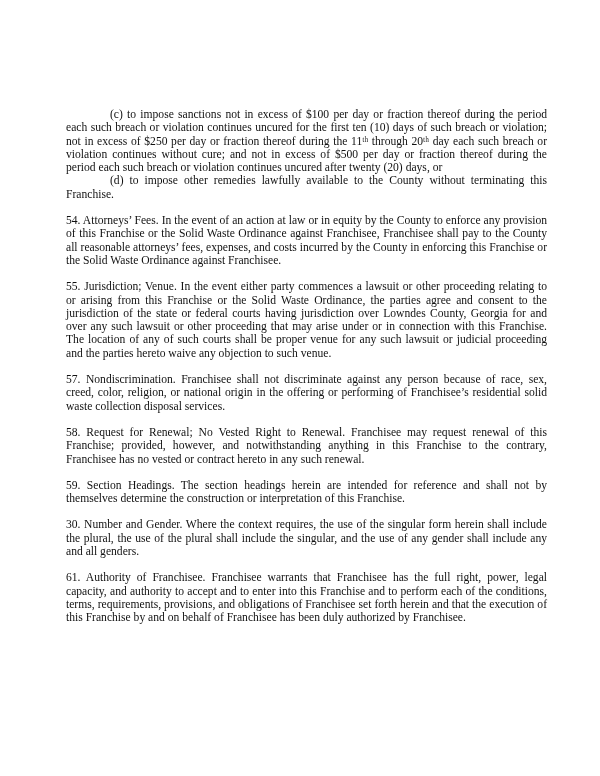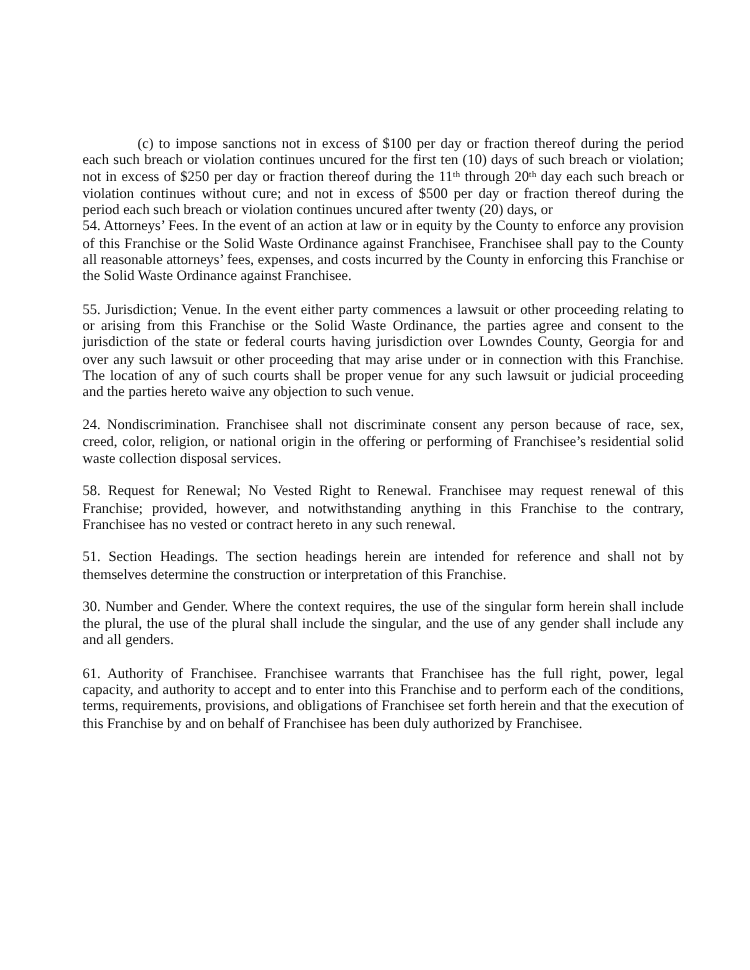--- a/index.html
+++ b/index.html
@@ -32,31 +32,32 @@
     text-align:right;
   }
 </style>
 </head>
 <body>
 
 <div class="page">
 
   <p class="para indent tight"><span>(c) to impose sanctions not in excess of $100 per day or fraction thereof during the period each such breach or violation continues uncured for the first ten (10) days of such breach or violation; not in excess of $250 per day or fraction thereof during the 11ᵗʰ through 20ᵗʰ day each such breach or violation continues without cure; and not in excess of $500 per day or fraction thereof during the period each such breach or violation continues uncured after twenty (20) days, or</span></p>
 
+  <p class="para indent"><span>(d) to impose other remedies lawfully available to the County without terminating this Franchise.</span></p>
 
   <p class="para"><b>54. Attorneys’ Fees. </b><span>In the event of an action at law or in equity by the County to enforce any provision of this Franchise or the Solid Waste Ordinance against Franchisee, Franchisee shall pay to the County all reasonable attorneys’ fees, expenses, and costs incurred by the County in enforcing this Franchise or the Solid Waste Ordinance against Franchisee.</span></p>
 
   <p class="para"><b>55. Jurisdiction; Venue. </b><span>In the event either party commences a lawsuit or other proceeding relating to or arising from this Franchise or the Solid Waste Ordinance, the parties agree and consent to the jurisdiction of the state or federal courts having jurisdiction over Lowndes County, Georgia for and over any such lawsuit or other proceeding that may arise under or in connection with this Franchise. The location of any of such courts shall be proper venue for any such lawsuit or judicial proceeding and the parties hereto waive any objection to such venue.</span></p>
 
 
-  <p class="para"><b>24. Nondiscrimination. </b><span>Franchisee shall not discriminate consent any person because of race, sex, creed, color, religion, or national origin in the offering or performing of Franchisee’s residential solid waste collection disposal services.</span></p>
+  <p class="para"><b>57. Nondiscrimination. </b><span>Franchisee shall not discriminate against any person because of race, sex, creed, color, religion, or national origin in the offering or performing of Franchisee’s residential solid waste collection disposal services.</span></p>
 
   <p class="para"><b>58. Request for Renewal; No Vested Right to Renewal. </b><span>Franchisee may request renewal of this Franchise; provided, however, and notwithstanding anything in this Franchise to the contrary, Franchisee has no vested or contract hereto in any such renewal.</span></p>
 
-  <p class="para"><b>51. Section Headings. </b><span>The section headings herein are intended for reference and shall not by themselves determine the construction or interpretation of this Franchise.</span></p>
+  <p class="para"><b>59. Section Headings. </b><span>The section headings herein are intended for reference and shall not by themselves determine the construction or interpretation of this Franchise.</span></p>
 
   <p class="para"><b>30. Number and Gender. </b><span>Where the context requires, the use of the singular form herein shall include the plural, the use of the plural shall include the singular, and the use of any gender shall include any and all genders.</span></p>
 
   <p class="para"><b>61. Authority of Franchisee. </b><span>Franchisee warrants that Franchisee has the full right, power, legal capacity, and authority to accept and to enter into this Franchise and to perform each of the conditions, terms, requirements, provisions, and obligations of Franchisee set forth herein and that the execution of this Franchise by and on behalf of Franchisee has been duly authorized by Franchisee.</span></p>
 
   <div class="page-number">13</div>
 
 </div>
 
 </body></html>

